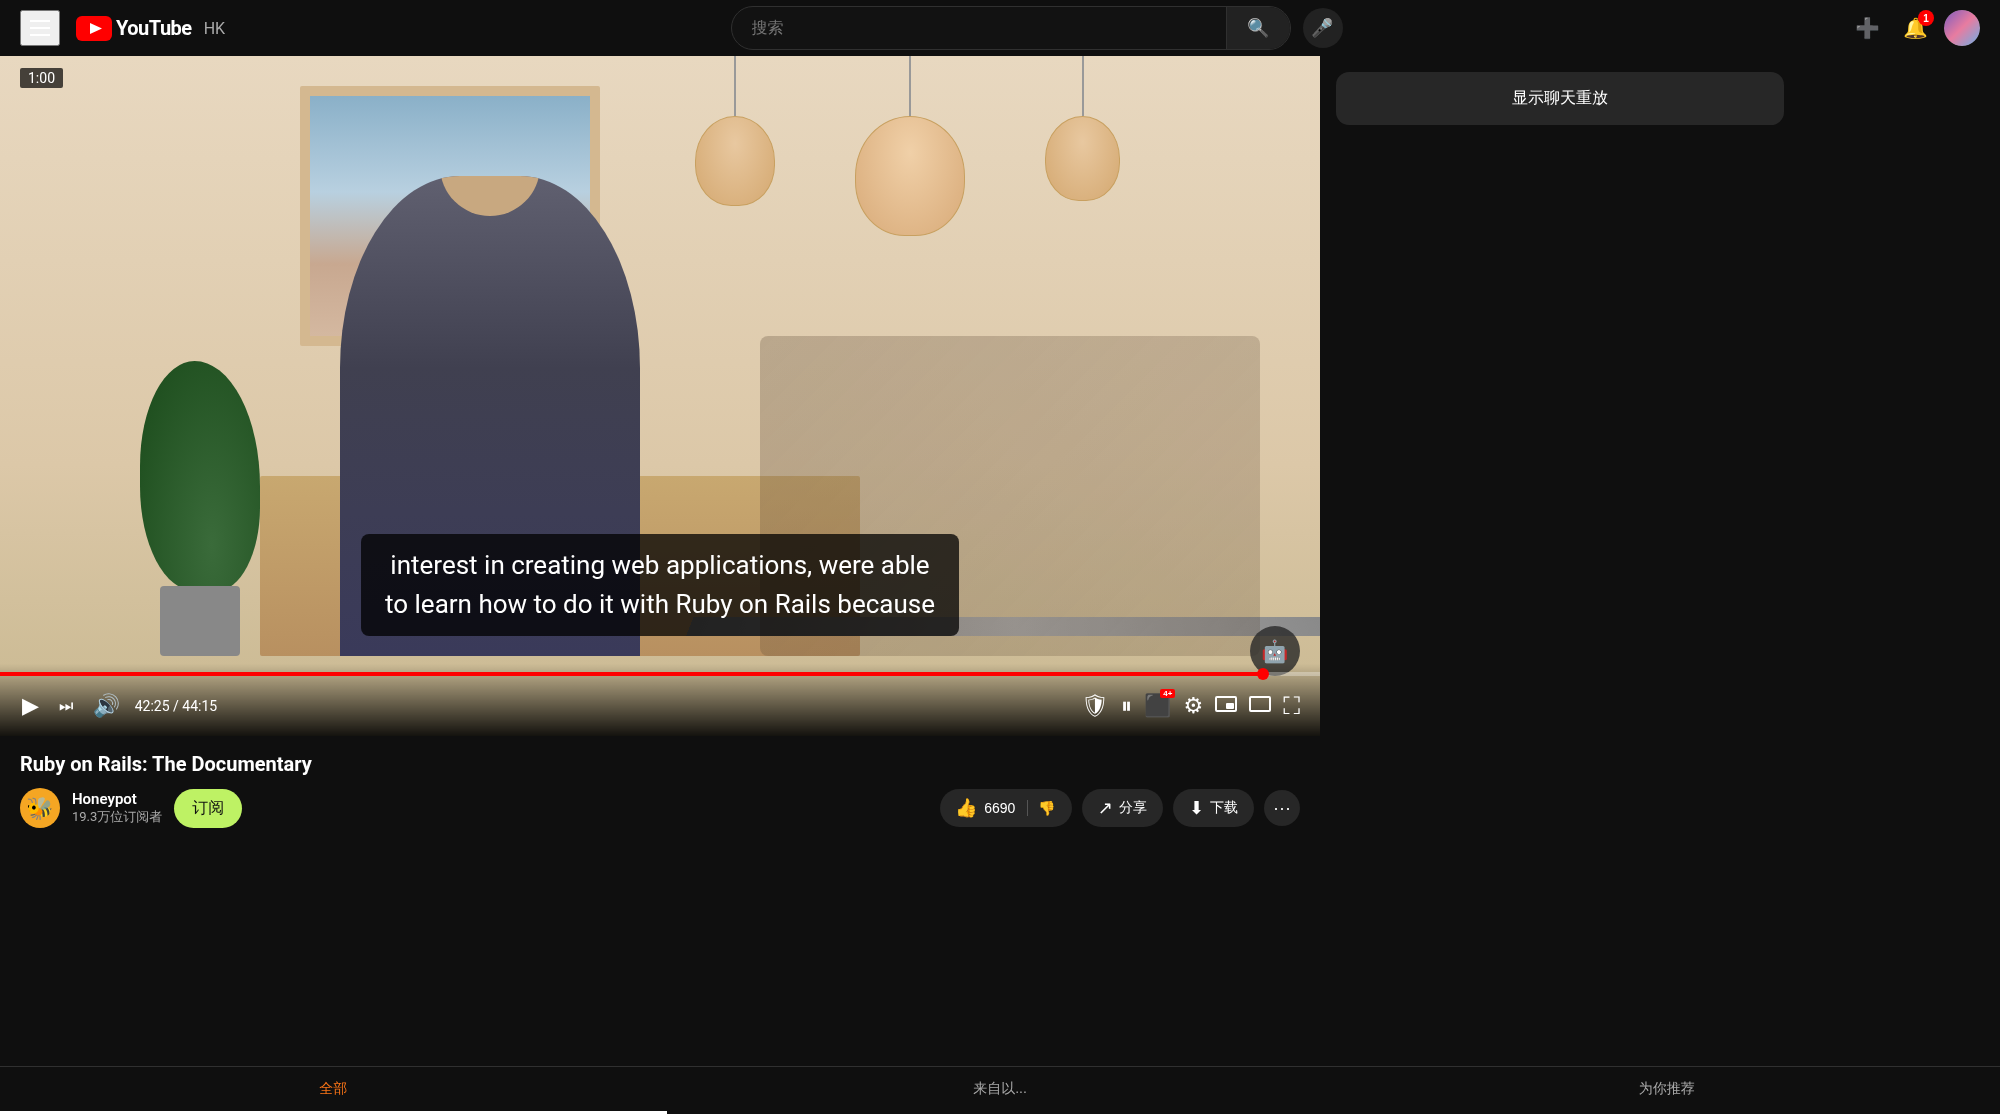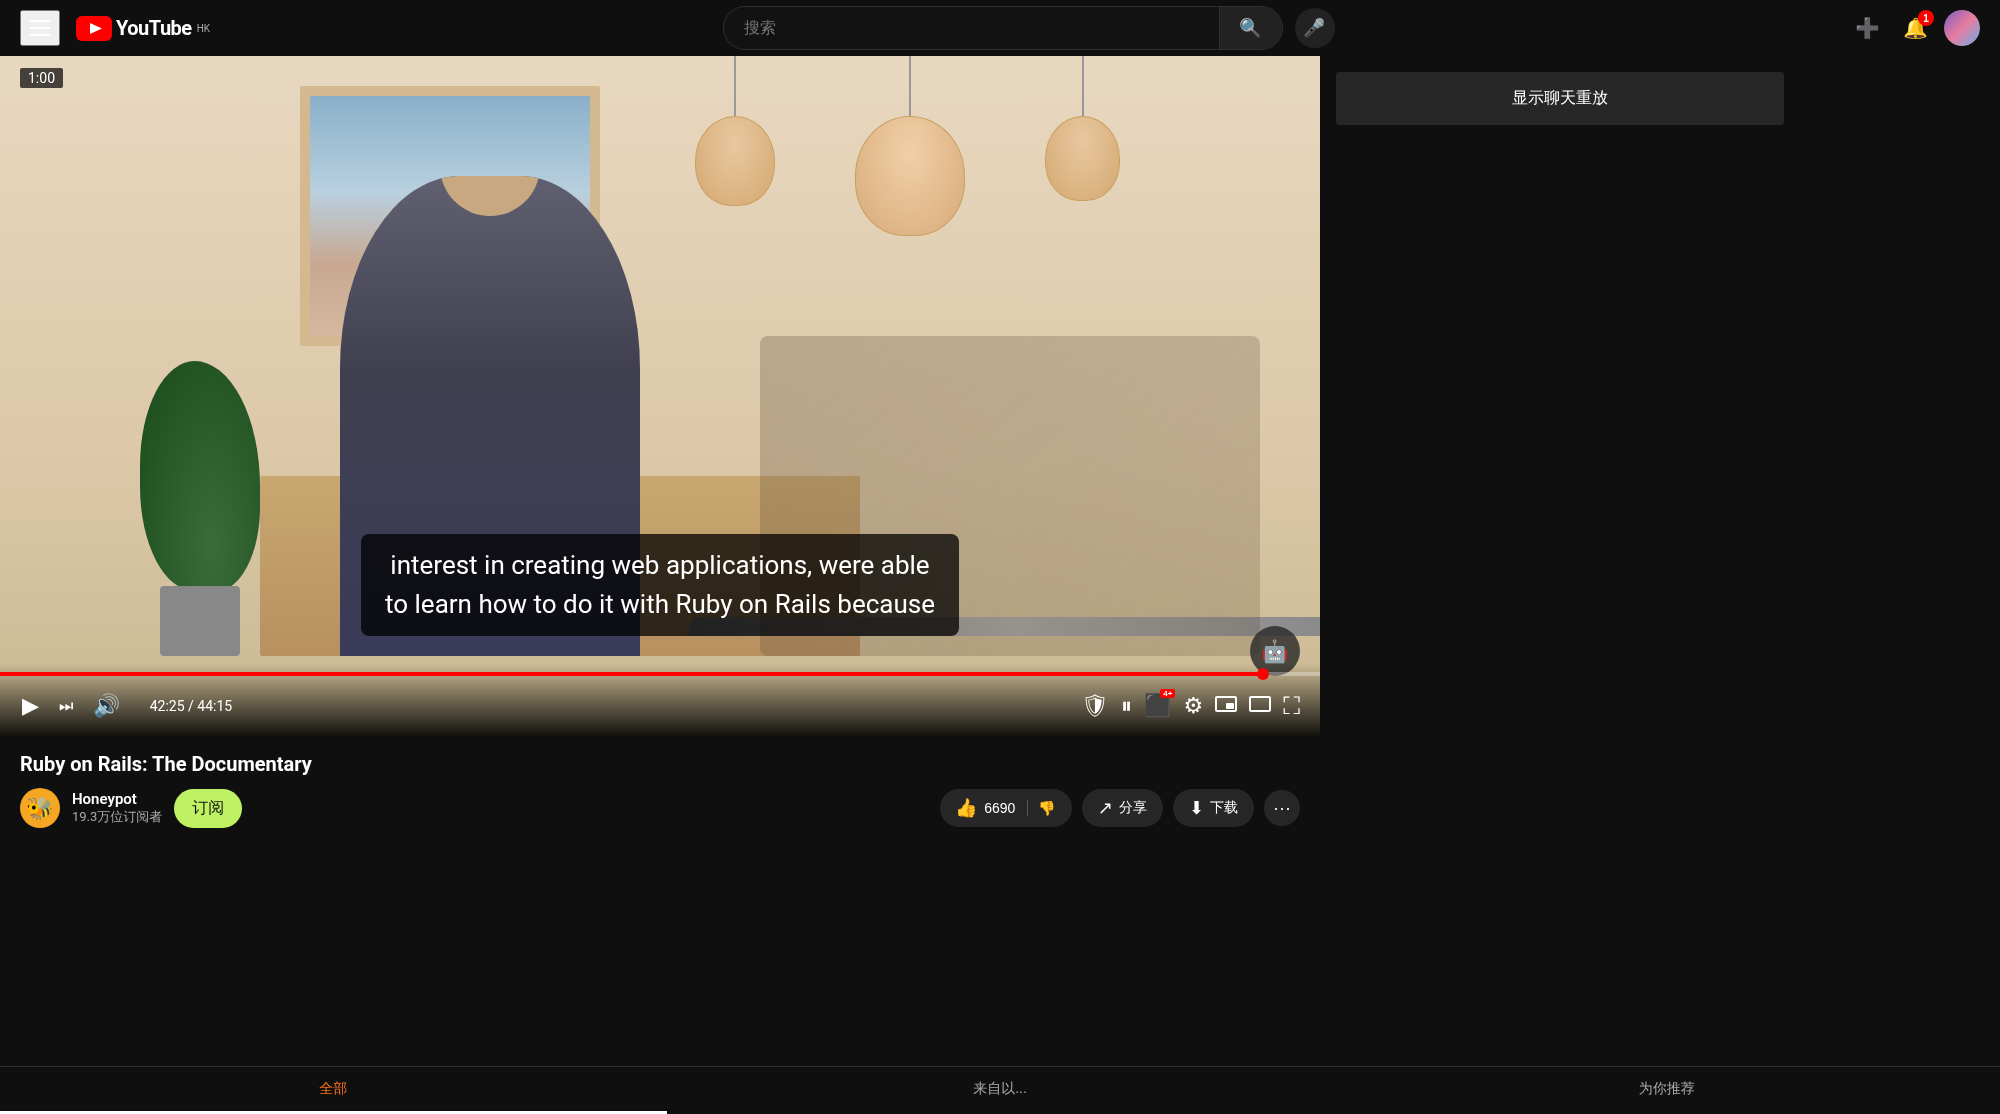--- a/index.html
+++ b/index.html
@@ -53,24 +53,24 @@
       width: 36px;
       height: 25px;
     }
     .yt-wordmark {
       font-size: 20px;
       font-weight: 700;
       color: #fff;
       letter-spacing: -0.5px;
     }
     .yt-country {
-      font-size: 10px;
+      font-size: 16px;
       color: #aaa;
       vertical-align: super;
-      margin-left: 1px;
+      margin-left: 8px;
     }
 
     .header-center {
       flex: 1;
       display: flex;
       align-items: center;
       justify-content: center;
       gap: 12px;
     }
     .search-bar {
@@ -334,21 +334,21 @@
       font-size: 22px;
       cursor: pointer;
       padding: 4px 6px;
       display: flex;
       align-items: center;
       justify-content: center;
     }
     .time-display {
       color: #fff;
       font-size: 14px;
-      margin: 0 15px;
+      margin: 0 0;
       white-space: nowrap;
     }
     .controls-spacer { flex: 1; }
     .ctrl-right {
       display: flex;
       align-items: center;
       gap: 4px;
     }
     .ctrl-btn-sm {
       background: transparent;
@@ -490,21 +490,21 @@
     .sidebar-right {
       width: 480px;
       padding: 16px 16px 0;
       flex-shrink: 0;
     }
     .chat-replay-btn {
       width: 100%;
       background: #272727;
       border: none;
       color: #fff;
-      border-radius: 4px;
+      border-radius: 13px;
       padding: 16px;
       font-size: 16px;
       cursor: pointer;
       text-align: center;
       margin-bottom: 4px;
     }
 
     
     .bottom-tabs {
       position: fixed;

